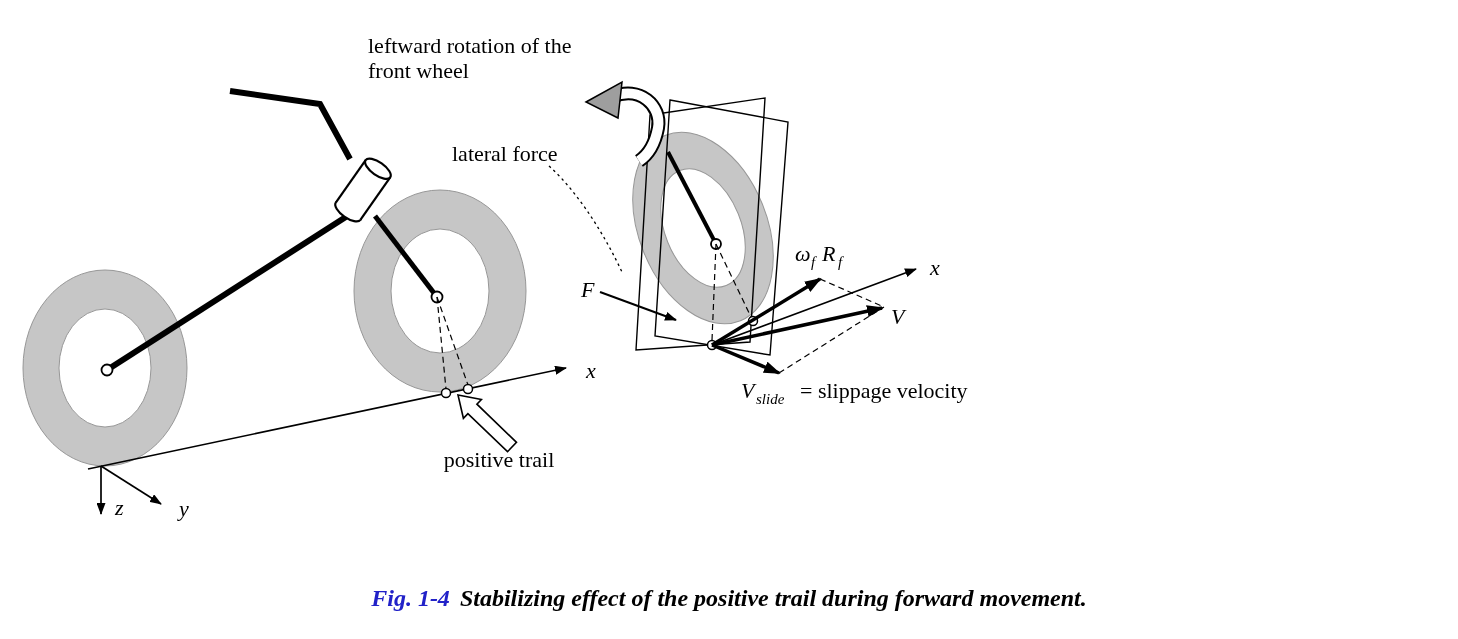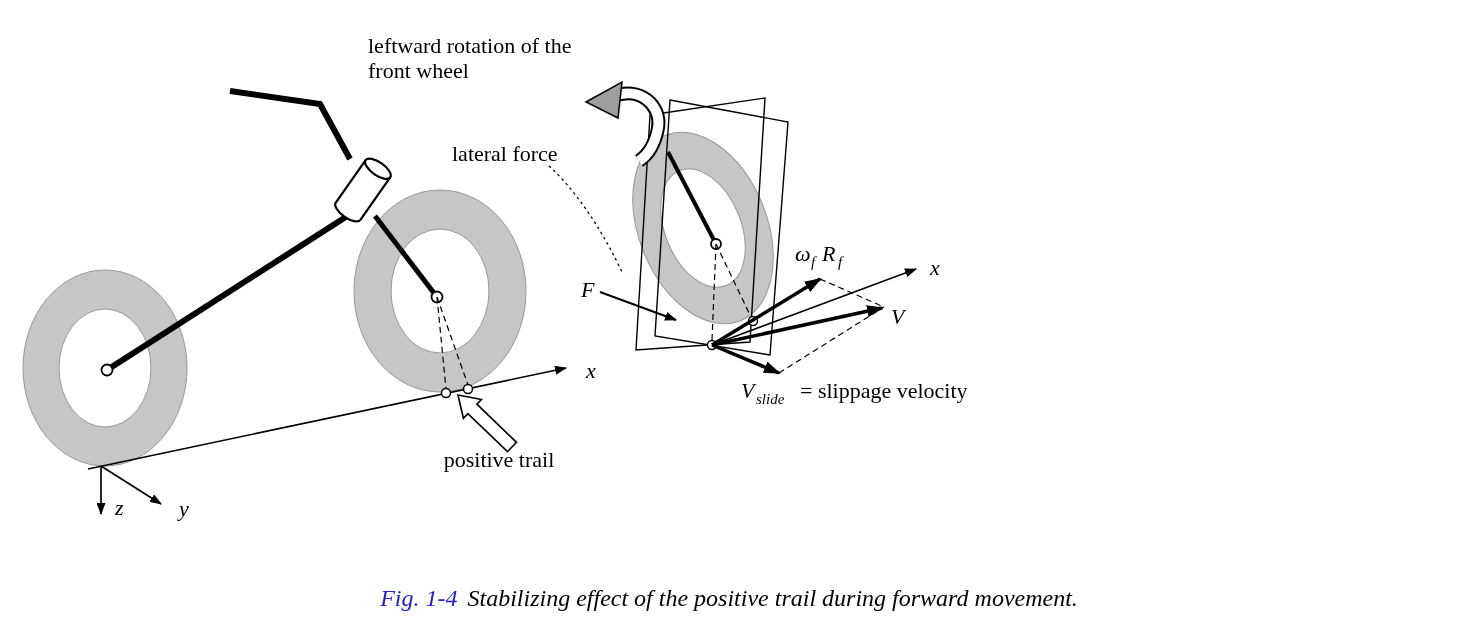--- a/index.html
+++ b/index.html
@@ -2,21 +2,21 @@
 <html><head>
 <meta charset="utf-8">
 <style>
   html,body{margin:0;padding:0;background:#ffffff;width:1458px;height:639px;overflow:hidden;}
   .figure{width:1458px;height:639px;position:relative;background:#ffffff;}
   svg{display:block;}
   .lbl{font-family:"Liberation Serif",serif;font-size:22px;fill:#000;}
   .math{font-family:"Liberation Serif",serif;font-size:22px;font-style:italic;fill:#000;}
   .sub{font-family:"Liberation Serif",serif;font-size:15px;font-style:italic;fill:#000;}
   .caption{margin-top:30px;text-align:center;font-family:"Liberation Serif",serif;
-           font-size:24px;font-weight:normal;font-style:italic;color:#000;}
+           font-size:24px;font-weight:bold;font-style:italic;color:#000;}
   .caption .fig-label{color:#2121c8;margin-right:10px;}
 </style>
 </head>
 <body>
 
 <div class="figure">
 
 <svg width="1458" height="555" viewBox="0 0 1458 555" xmlns="http://www.w3.org/2000/svg">
   <defs>
     <marker id="athin" markerWidth="12" markerHeight="9" refX="11" refY="4.5" orient="auto" markerUnits="userSpaceOnUse">

